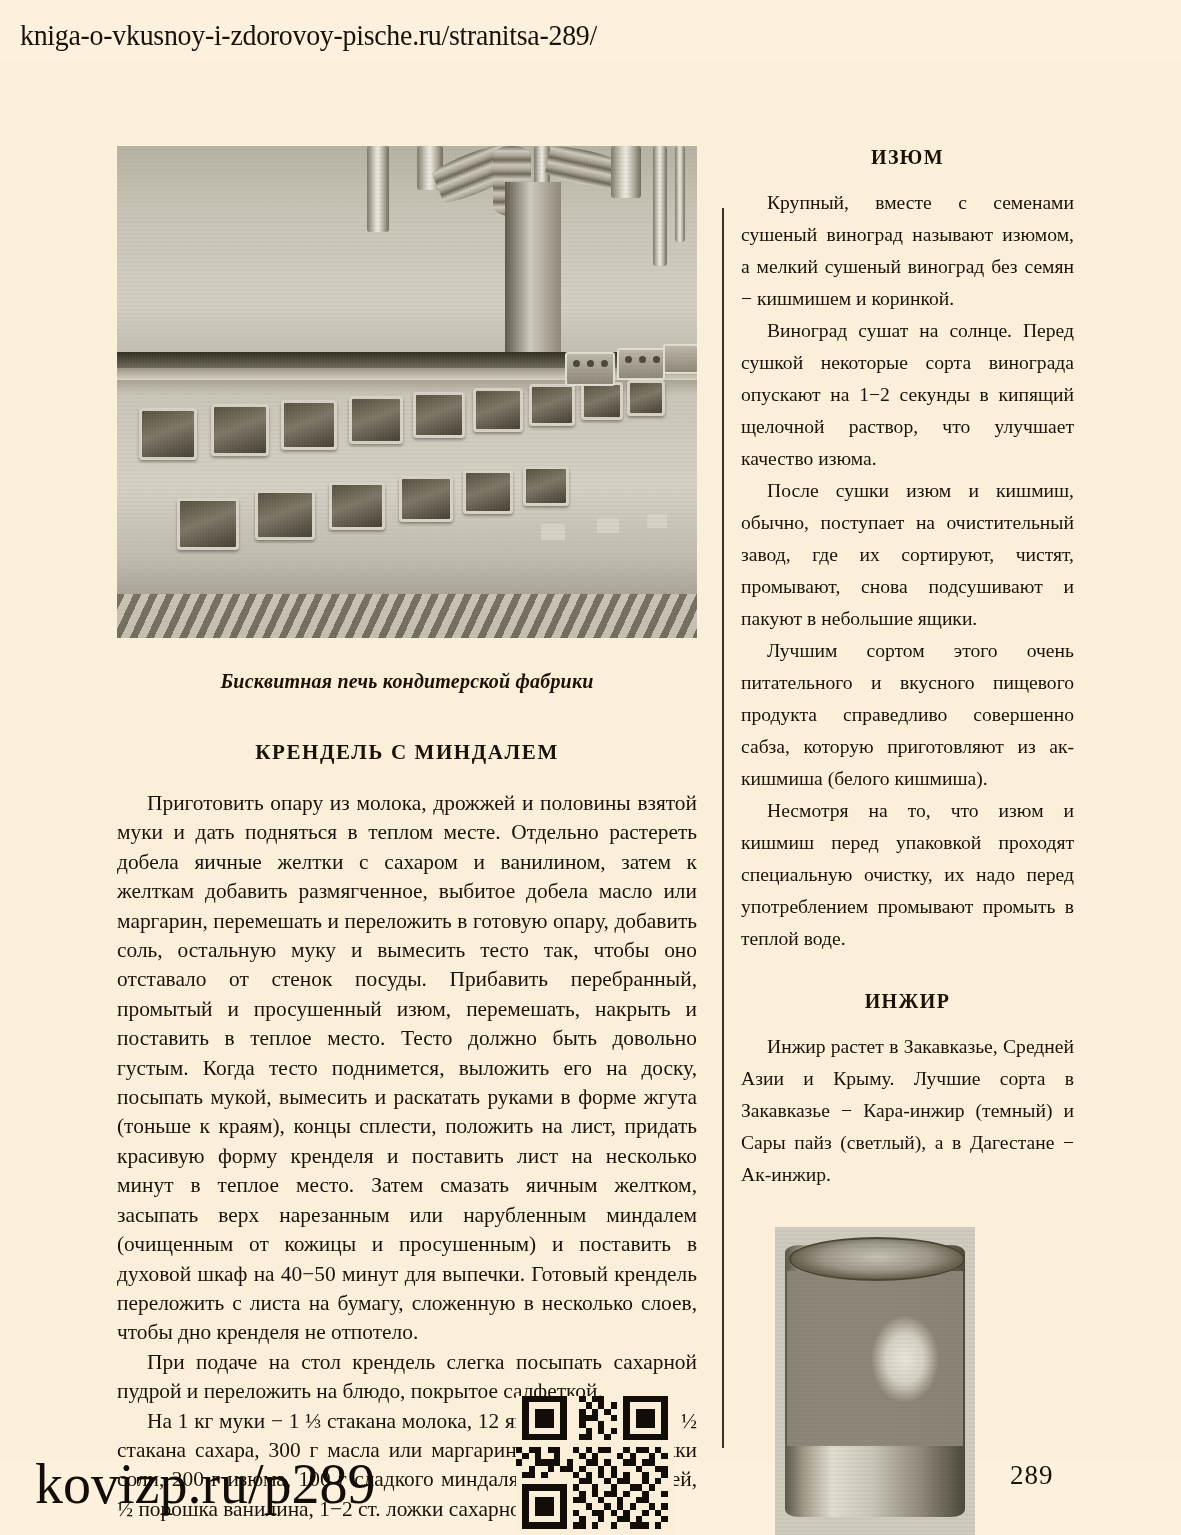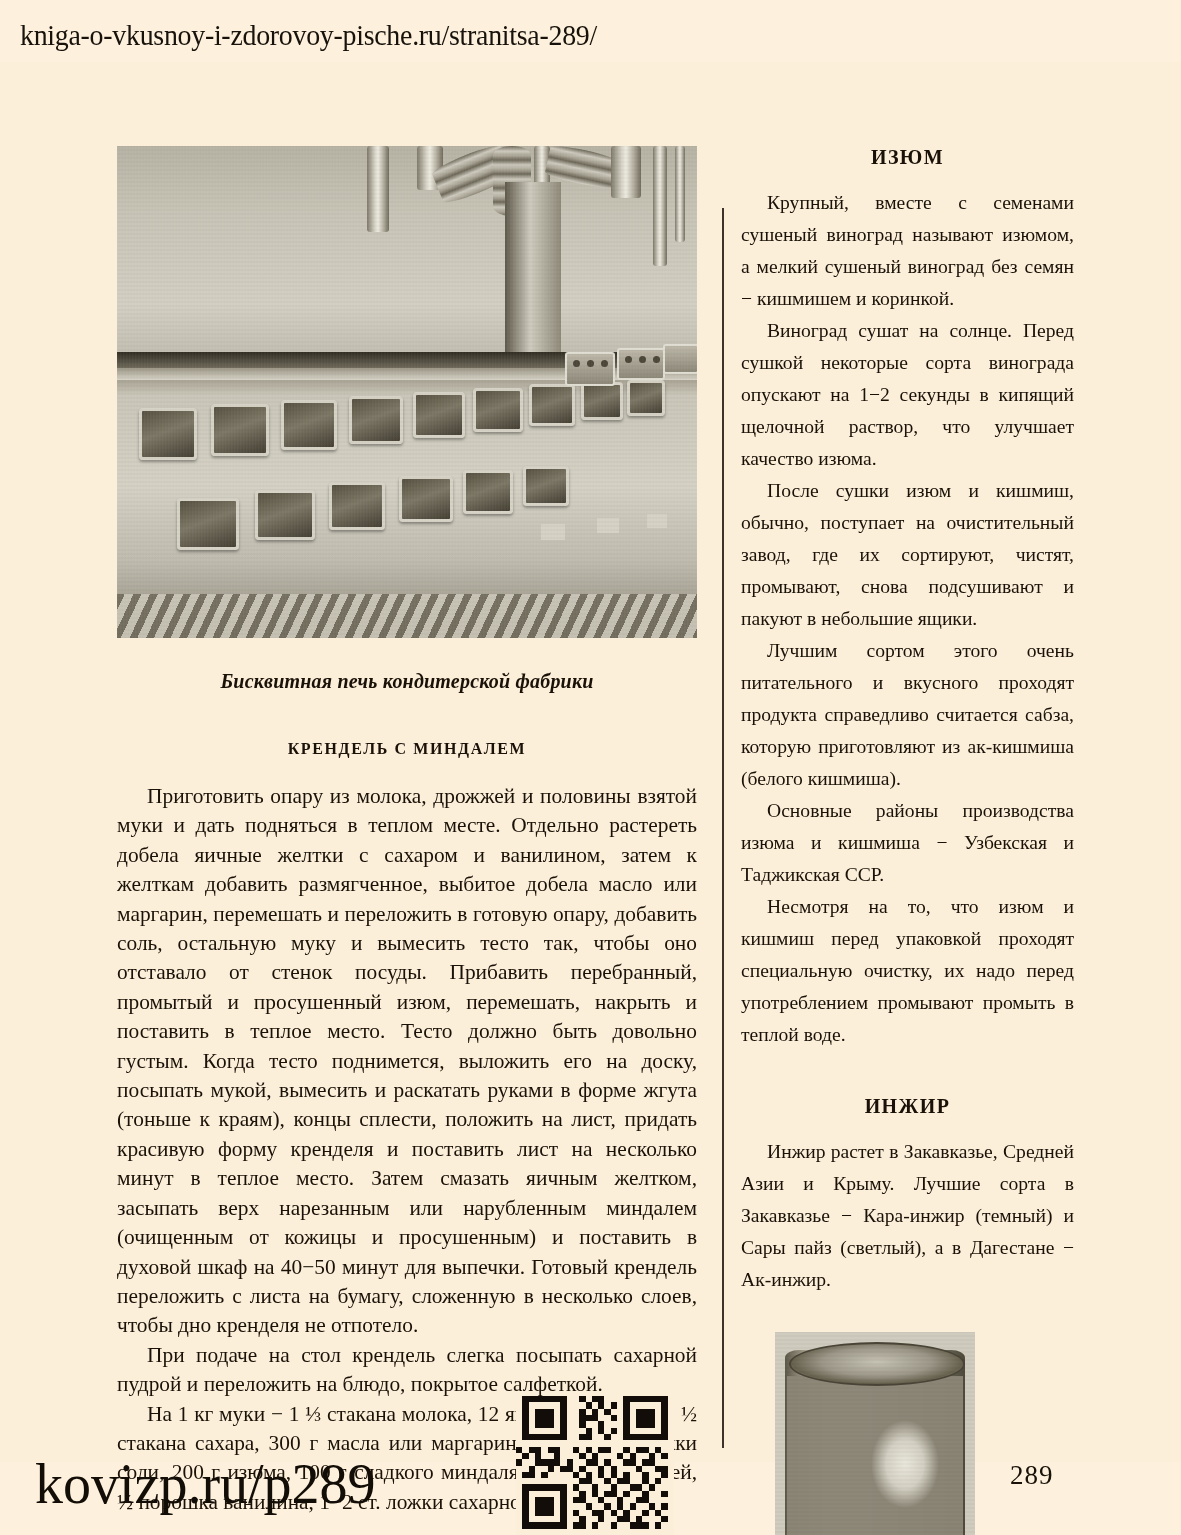--- a/index.html
+++ b/index.html
@@ -147,33 +147,33 @@
     text-align: center;
     font-style: italic;
     font-weight: bold;
     font-size: 20px;
     margin-top: 32px;
     letter-spacing: .2px;
   }
   .recipe-title {
     text-align: center;
     font-weight: bold;
-    font-size: 16px;
+    font-size: 21px;
     letter-spacing: 1.6px;
     margin-top: 47px;
     margin-bottom: 24px;
   }
   .section-title {
     text-align: center;
     font-weight: bold;
     font-size: 20px;
     letter-spacing: 1.4px;
     margin: 0 0 18px 0;
   }
-  .section-title.spaced { margin-top: 44px; }
+  .section-title.spaced { margin-top: 35px; }
 
   
   .para {
     margin: 0;
     text-align: justify;
     text-justify: inter-word;
     text-indent: 30px;
     font-size: 21.4px;
     line-height: 29.4px;
     hyphens: manual;
@@ -326,22 +326,21 @@
       <p class="para">На 1 кг муки − 1 ⅓ стакана молока, 12 яичных желтков, 1 ½ стакана сахара, 300 г масла или маргарина, ¾ чайной ложки соли, 200 г изюма, 100 г сладкого миндаля, 40−50 г дрожжей, ½ порошка ванилина, 1−2 ст. ложки сахарной пудры.</p>
 
     </div>
 
     <div class="col" id="col-right">
 
       <h2 class="section-title">ИЗЮМ</h2>
       <p class="para">Крупный, вместе с семенами сушеный виноград называют изюмом, а мелкий сушеный виноград без семян − кишмишем и коринкой.</p>
       <p class="para">Виноград сушат на солнце. Перед сушкой некоторые сорта винограда опускают на 1−2 секунды в кипящий щелочной раствор, что улучшает качество изюма.</p>
       <p class="para">После сушки изюм и кишмиш, обычно, поступает на очистительный завод, где их сортируют, чистят, промывают, снова подсушивают и пакуют в небольшие ящики.</p>
-      <p class="para">Лучшим сортом этого очень питательного и вкусного проходят продукта справедливо считается сабза, которую приготовляют из ак-кишмиша (белого кишмиша).</p>
-      <p class="para">Основные районы производства изюма и кишмиша − Узбекская и Таджикская ССР.</p>
+      <p class="para">Лучшим сортом этого очень питательного и вкусного пищевого продукта справедливо совершенно сабза, которую приготовляют из ак-кишмиша (белого кишмиша).</p>
       <p class="para">Несмотря на то, что изюм и кишмиш перед упаковкой проходят специальную очистку, их надо перед употреблением промывают промыть в теплой воде.</p>
 
       <h2 class="section-title spaced">ИНЖИР</h2>
       <p class="para">Инжир растет в Закавказье, Средней Азии и Крыму. Лучшие сорта в Закавказье − Кара-инжир (темный) и Сары пайз (светлый), а в Дагестане − Ак-инжир.</p>
 
       <div id="photo-can-wrap">
         <div id="photo-can">
           <div class="can-body"></div>
           <div class="can-art"></div>
           <div class="can-lid"></div>

